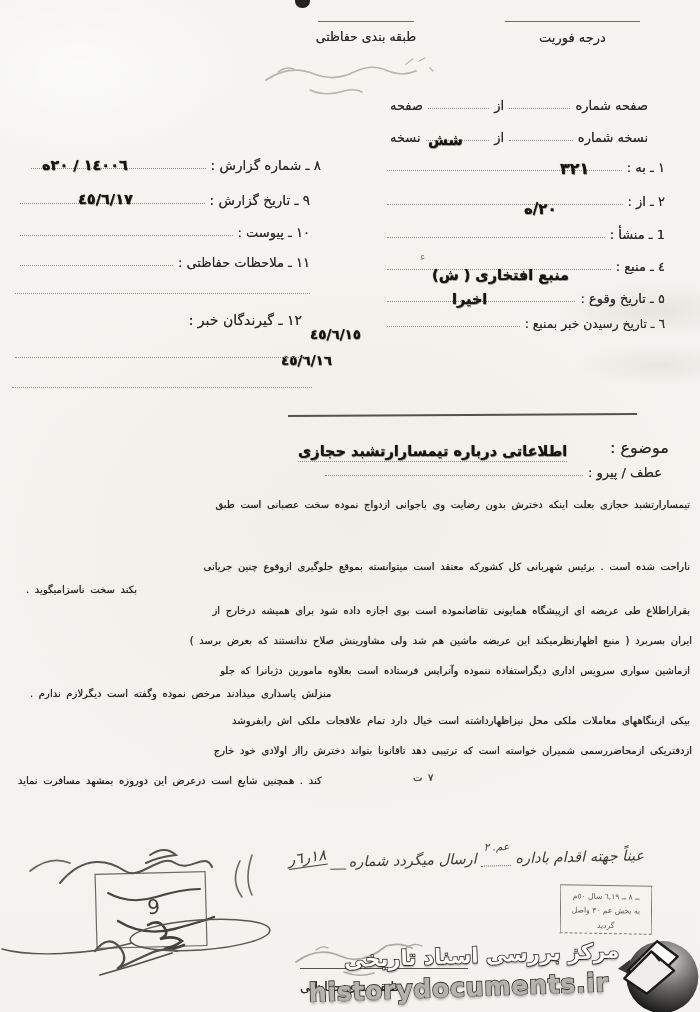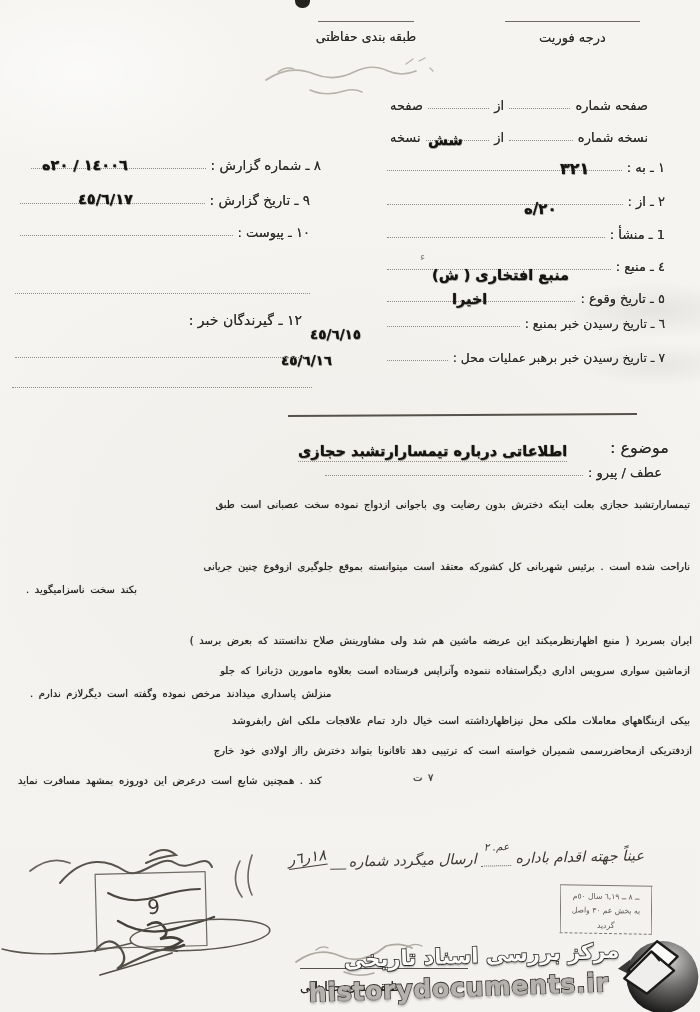--- a/index.html
+++ b/index.html
@@ -100,24 +100,20 @@
     <span class="dots"></span>
   </div>
   <div class="abs row" style="left:382px;top:291px;width:283px;">
     <span class="lbl">٥ ـ تاریخ وقوع :</span>
     <span class="dots"></span>
   </div>
   <div class="abs row" style="left:382px;top:317px;width:283px;">
     <span class="lbl sm">٦ ـ تاریخ رسیدن خبر بمنبع :</span>
     <span class="dots"></span>
   </div>
-  <div class="abs row" style="left:382px;top:351px;width:283px;">
-    <span class="lbl sm">٧ ـ تاریخ رسیدن خبر برهبر عملیات محل :</span>
-    <span class="dots"></span>
-  </div>
 
   <div class="abs typed ltrv" style="left:560px;top:159px;font-size:16px;letter-spacing:3px;">٣٢١</div>
   <div class="abs typed ltrv" style="left:524px;top:200px;font-size:15px;letter-spacing:1px;">ه/٢٠</div>
   <div class="abs typed" style="left:432px;top:267px;font-size:14.5px;">منبع افتخاری ( ش)</div>
   <div class="abs typed" style="left:452px;top:291px;font-size:14.5px;letter-spacing:1px;">اخیرا</div>
   <div class="abs typed ltrv" style="left:310px;top:326px;font-size:13.5px;letter-spacing:1.5px;">٤٥/٦/١٥</div>
   <div class="abs typed ltrv" style="left:281px;top:352px;font-size:13.5px;letter-spacing:1.5px;">٤٥/٦/١٦</div>
   <span class="abs straymark" style="left:420px;top:250px;">ء</span>
 
   <div class="abs row" style="left:26px;top:157px;width:295px;">
@@ -125,20 +121,24 @@
     <span class="dots"></span>
   </div>
   <div class="abs row" style="left:15px;top:192px;width:295px;">
     <span class="lbl" style="font-size:13.5px;">٩ ـ تاریخ گزارش :</span>
     <span class="dots"></span>
   </div>
   <div class="abs row" style="left:15px;top:225px;width:295px;">
     <span class="lbl">١٠ ـ پیوست :</span>
     <span class="dots"></span>
   </div>
+  <div class="abs row" style="left:15px;top:255px;width:295px;">
+    <span class="lbl">١١ ـ ملاحظات حفاظتی :</span>
+    <span class="dots"></span>
+  </div>
   <div class="abs dotline" style="left:15px;top:291px;width:295px;"></div>
   <div class="abs" style="left:15px;top:312px;width:295px;text-align:left;">
     <span class="lbl" style="font-size:14px;float:right;margin-right:8px;">١٢ ـ گیرندگان خبر :</span>
   </div>
   <div class="abs dotline" style="left:15px;top:355px;width:290px;"></div>
   <div class="abs dotline" style="left:12px;top:385px;width:300px;"></div>
 
   <div class="abs typed ltrv" style="left:42px;top:157px;font-size:14.5px;letter-spacing:1px;">ه٢٠ / ١٤٠٠٦</div>
   <div class="abs typed ltrv" style="left:78px;top:191px;font-size:14.5px;letter-spacing:2px;">٤٥/٦/١٧</div>
 
@@ -147,20 +147,21 @@
   <div class="abs lbl" style="left:610px;top:438px;font-size:16px;">موضوع :</div>
   <div class="abs typed" style="left:298px;top:443px;font-size:14.5px;border-bottom:1.4px dotted #8f8c85;padding-bottom:2px;">اطلاعاتی درباره تیمسارارتشبد حجازی</div>
   <div class="abs row" style="left:320px;top:465px;width:342px;">
     <span class="lbl">عطف / پیرو :</span>
     <span class="dots"></span>
   </div>
 
   <div class="abs bodyline" style="right:10px;top:499px;">تیمسارارتشبد حجازی بعلت اینکه دخترش بدون رضایت وی باجوانی ازدواج نموده سخت عصبانی است طبق</div>
   <div class="abs bodyline" style="right:10px;top:561px;">ناراحت شده است . برئیس شهربانی کل کشورکه معتقد است میتوانسته بموقع جلوگیری ازوقوع چنین جریانی</div>
   <div class="abs bodyline" style="left:26px;top:584px;">بکند سخت ناسزامیگوید .</div>
+  <div class="abs bodyline" style="right:10px;top:605px;">بقراراطلاع طی عریضه ای ازپیشگاه همایونی تقاضانموده است بوی اجازه داده شود برای همیشه درخارج از</div>
   <div class="abs bodyline" style="right:8px;top:635px;">ایران بسربرد ( منبع اظهارنظرمیکند این عریضه ماشین هم شد ولی مشاورینش صلاح ندانستند که بعرض برسد )</div>
   <div class="abs bodyline" style="right:10px;top:665px;">ازماشین سواری سرویس اداری دیگراستفاده ننموده وآنراپس فرستاده است بعلاوه مامورین دژبانرا که جلو</div>
   <div class="abs bodyline" style="left:30px;top:688px;">منزلش پاسداری میدادند مرخص نموده وگفته است دیگرلازم ندارم .</div>
   <div class="abs bodyline" style="right:10px;top:715px;">بیکی ازبنگاههای معاملات ملکی محل نیزاظهارداشته است خیال دارد تمام علاقجات ملکی اش رابفروشد</div>
   <div class="abs bodyline" style="right:8px;top:745px;">ازدفتریکی ازمحاضررسمی شمیران خواسته است که ترتیبی دهد تاقانونا بتواند دخترش رااز اولادی خود خارج</div>
   <div class="abs bodyline" style="left:18px;top:775px;">کند . همچنین شایع است درعرض این دوروزه بمشهد مسافرت نماید</div>
   <div class="abs bodyline" style="left:413px;top:772px;color:#44413b;">٧ ت</div>
 
   <div class="abs hand" style="left:288px;top:848px;width:356px;display:flex;align-items:flex-end;transform:rotate(-1.2deg);font-size:14.5px;white-space:nowrap;">
     <span>عیناً جهته اقدام باداره</span>

